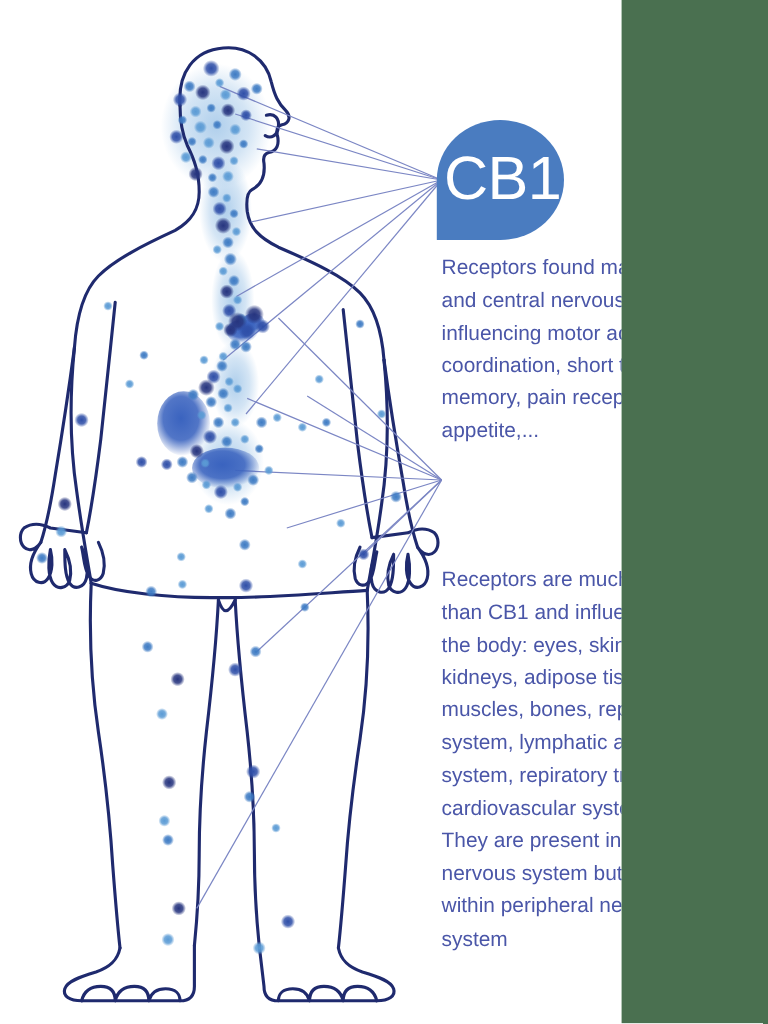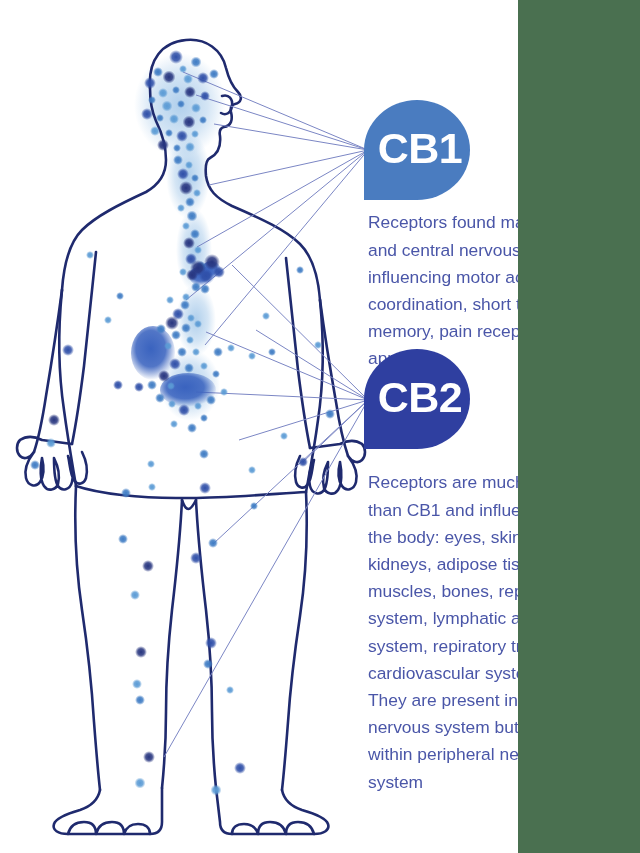--- a/index.html
+++ b/index.html
@@ -10,23 +10,23 @@
   
   #green-panel{position:absolute;top:0;right:0;width:122px;height:853px;
                background:#4a7050;}
   #green-edge{position:absolute;top:0;left:518px;width:4px;height:853px;
               background:#f2fff2;}
 
   
   #figure{position:absolute;left:0;top:0;width:400px;height:853px;}
 
   
-  .badge{position:absolute;display:flex;align-items:center;justify-content:center;
+  .badge{position:absolute;display:flex;align-items:center;
          width:106px;height:100px;color:#ffffff;
-         font-size:43px;font-weight:bold;letter-spacing:-0.5px;
+         font-size:51px;font-weight:normal;letter-spacing:-0.5px;
          font-family:"Liberation Sans","DejaVu Sans",sans-serif;}
   #badge-cb1{left:364px;top:100px;background:#4a7cc0;
              border-radius:50% 50% 50% 0 / 50% 50% 50% 50%;}
   #badge-cb2{left:364px;top:349px;background:#2f3fa0;
              border-radius:50% 50% 50% 0 / 50% 50% 50% 50%;}
   .badge span{margin-top:-3px;margin-left:6px;}
 
   
   .descr{position:absolute;color:#4a56a8;
          font-size:17.4px;line-height:27.2px;width:250px;
@@ -330,22 +330,19 @@
       <circle cx="216" cy="790" r="5.5" fill="url(#dotLight)"></circle>
     </g>
   </svg>
 
   <div class="badge" id="badge-cb1">
     <span>CB1</span>
   </div>
 
   <p class="descr" id="descr-cb1">Receptors found mainly in brain and central nervous system, influencing motor activity &amp; coordination, short term memory, pain reception, appetite,...</p>
 
-  <div class="badge" id="badge-cb2">
-    <span>CB2</span>
-  </div>
 
   <p class="descr" id="descr-cb2">Receptors are much broader than CB1 and influence most of the body: eyes, skin, gut, kidneys, adipose tissue, skeletal muscles, bones, reproductive system, lymphatic and immune system, repiratory tract, cardiovascular system, liver. They are present in central nervous system but mostly within peripheral nervous system</p>
 
   <div id="green-edge"></div>
   <div id="green-panel"></div>
 
 </div>
 
 </body></html>

